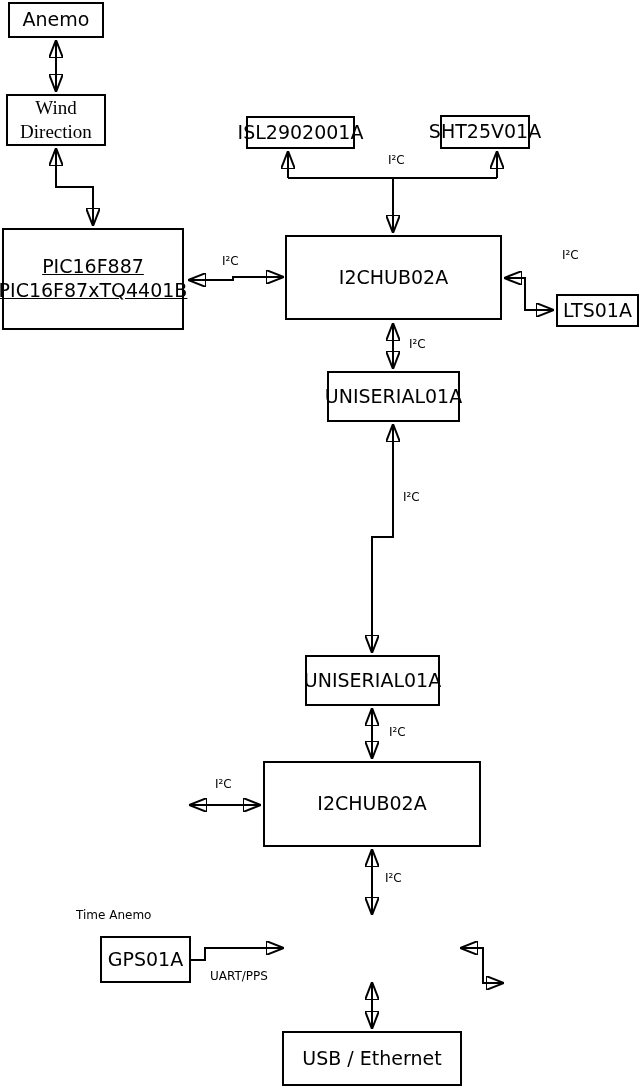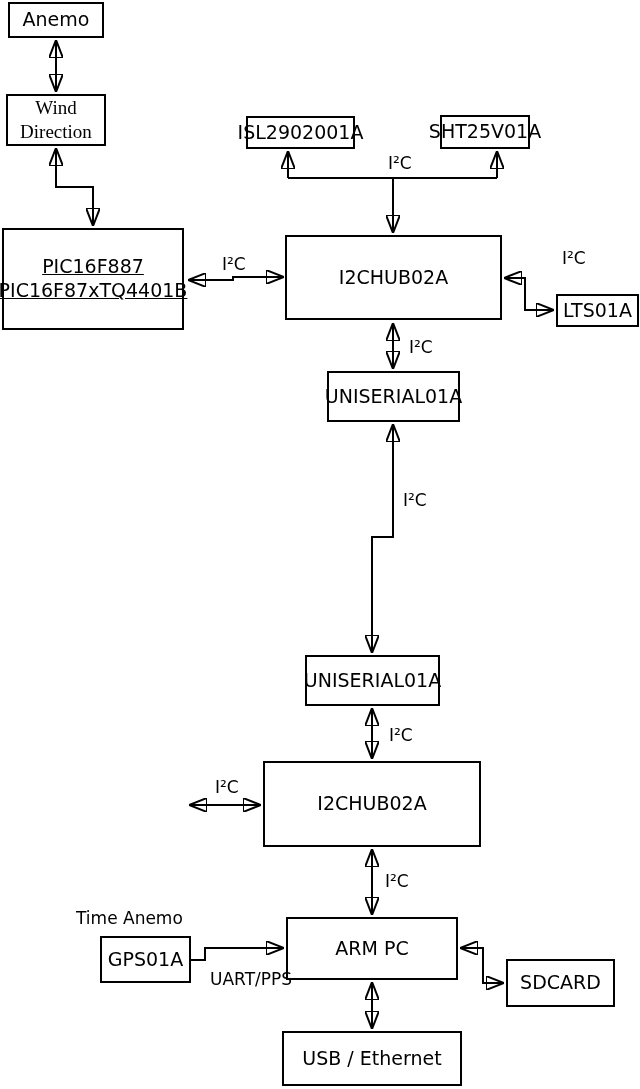--- a/index.html
+++ b/index.html
@@ -36,21 +36,21 @@
     display: flex;
     align-items: center;
     justify-content: center;
     text-align: center;
     white-space: pre-line;
     font-size: 19px;
     line-height: 1.25;
   }
   .wire-label {
     position: absolute;
-    font-size: 17px;
+    font-size: 12px;
     white-space: nowrap;
   }
 </style>
 </head>
 <body>
 
 <div class="canvas">
 
   <svg class="wires" viewBox="0 0 640 1089" xmlns="http://www.w3.org/2000/svg">
     <defs>
@@ -96,25 +96,23 @@
 
   <div class="node" style="left:556px; top:294px; width:83px; height:33px;">LTS01A</div>
 
   <div class="node" style="left:327px; top:371px; width:133px; height:51px;">UNISERIAL01A</div>
 
   <div class="node" style="left:305px; top:655px; width:135px; height:51px;">UNISERIAL01A</div>
 
   <div class="node" style="left:263px; top:761px; width:218px; height:86px;">I2CHUB02A</div>
 
 
-  <div class="node" style="left:286px; top:917px; width:172px; height:63px;">ARM PC</div>
 
   <div class="node" style="left:64px; top:936px; width:91px; height:47px;margin-left:36px;">GPS01A</div>
 
-  <div class="node" style="left:506px; top:959px; width:109px; height:48px;">SDCARD</div>
 
   <div class="node" style="left:282px; top:1031px; width:180px; height:55px;">USB / Ethernet</div>
 
   <div class="wire-label" style="left:222px; top:254px;">I²C</div>
 
   <div class="wire-label" style="left:388px; top:153px;">I²C</div>
 
   <div class="wire-label" style="left:562px; top:248px;">I²C</div>
 
   <div class="wire-label" style="left:409px; top:337px;">I²C</div>

